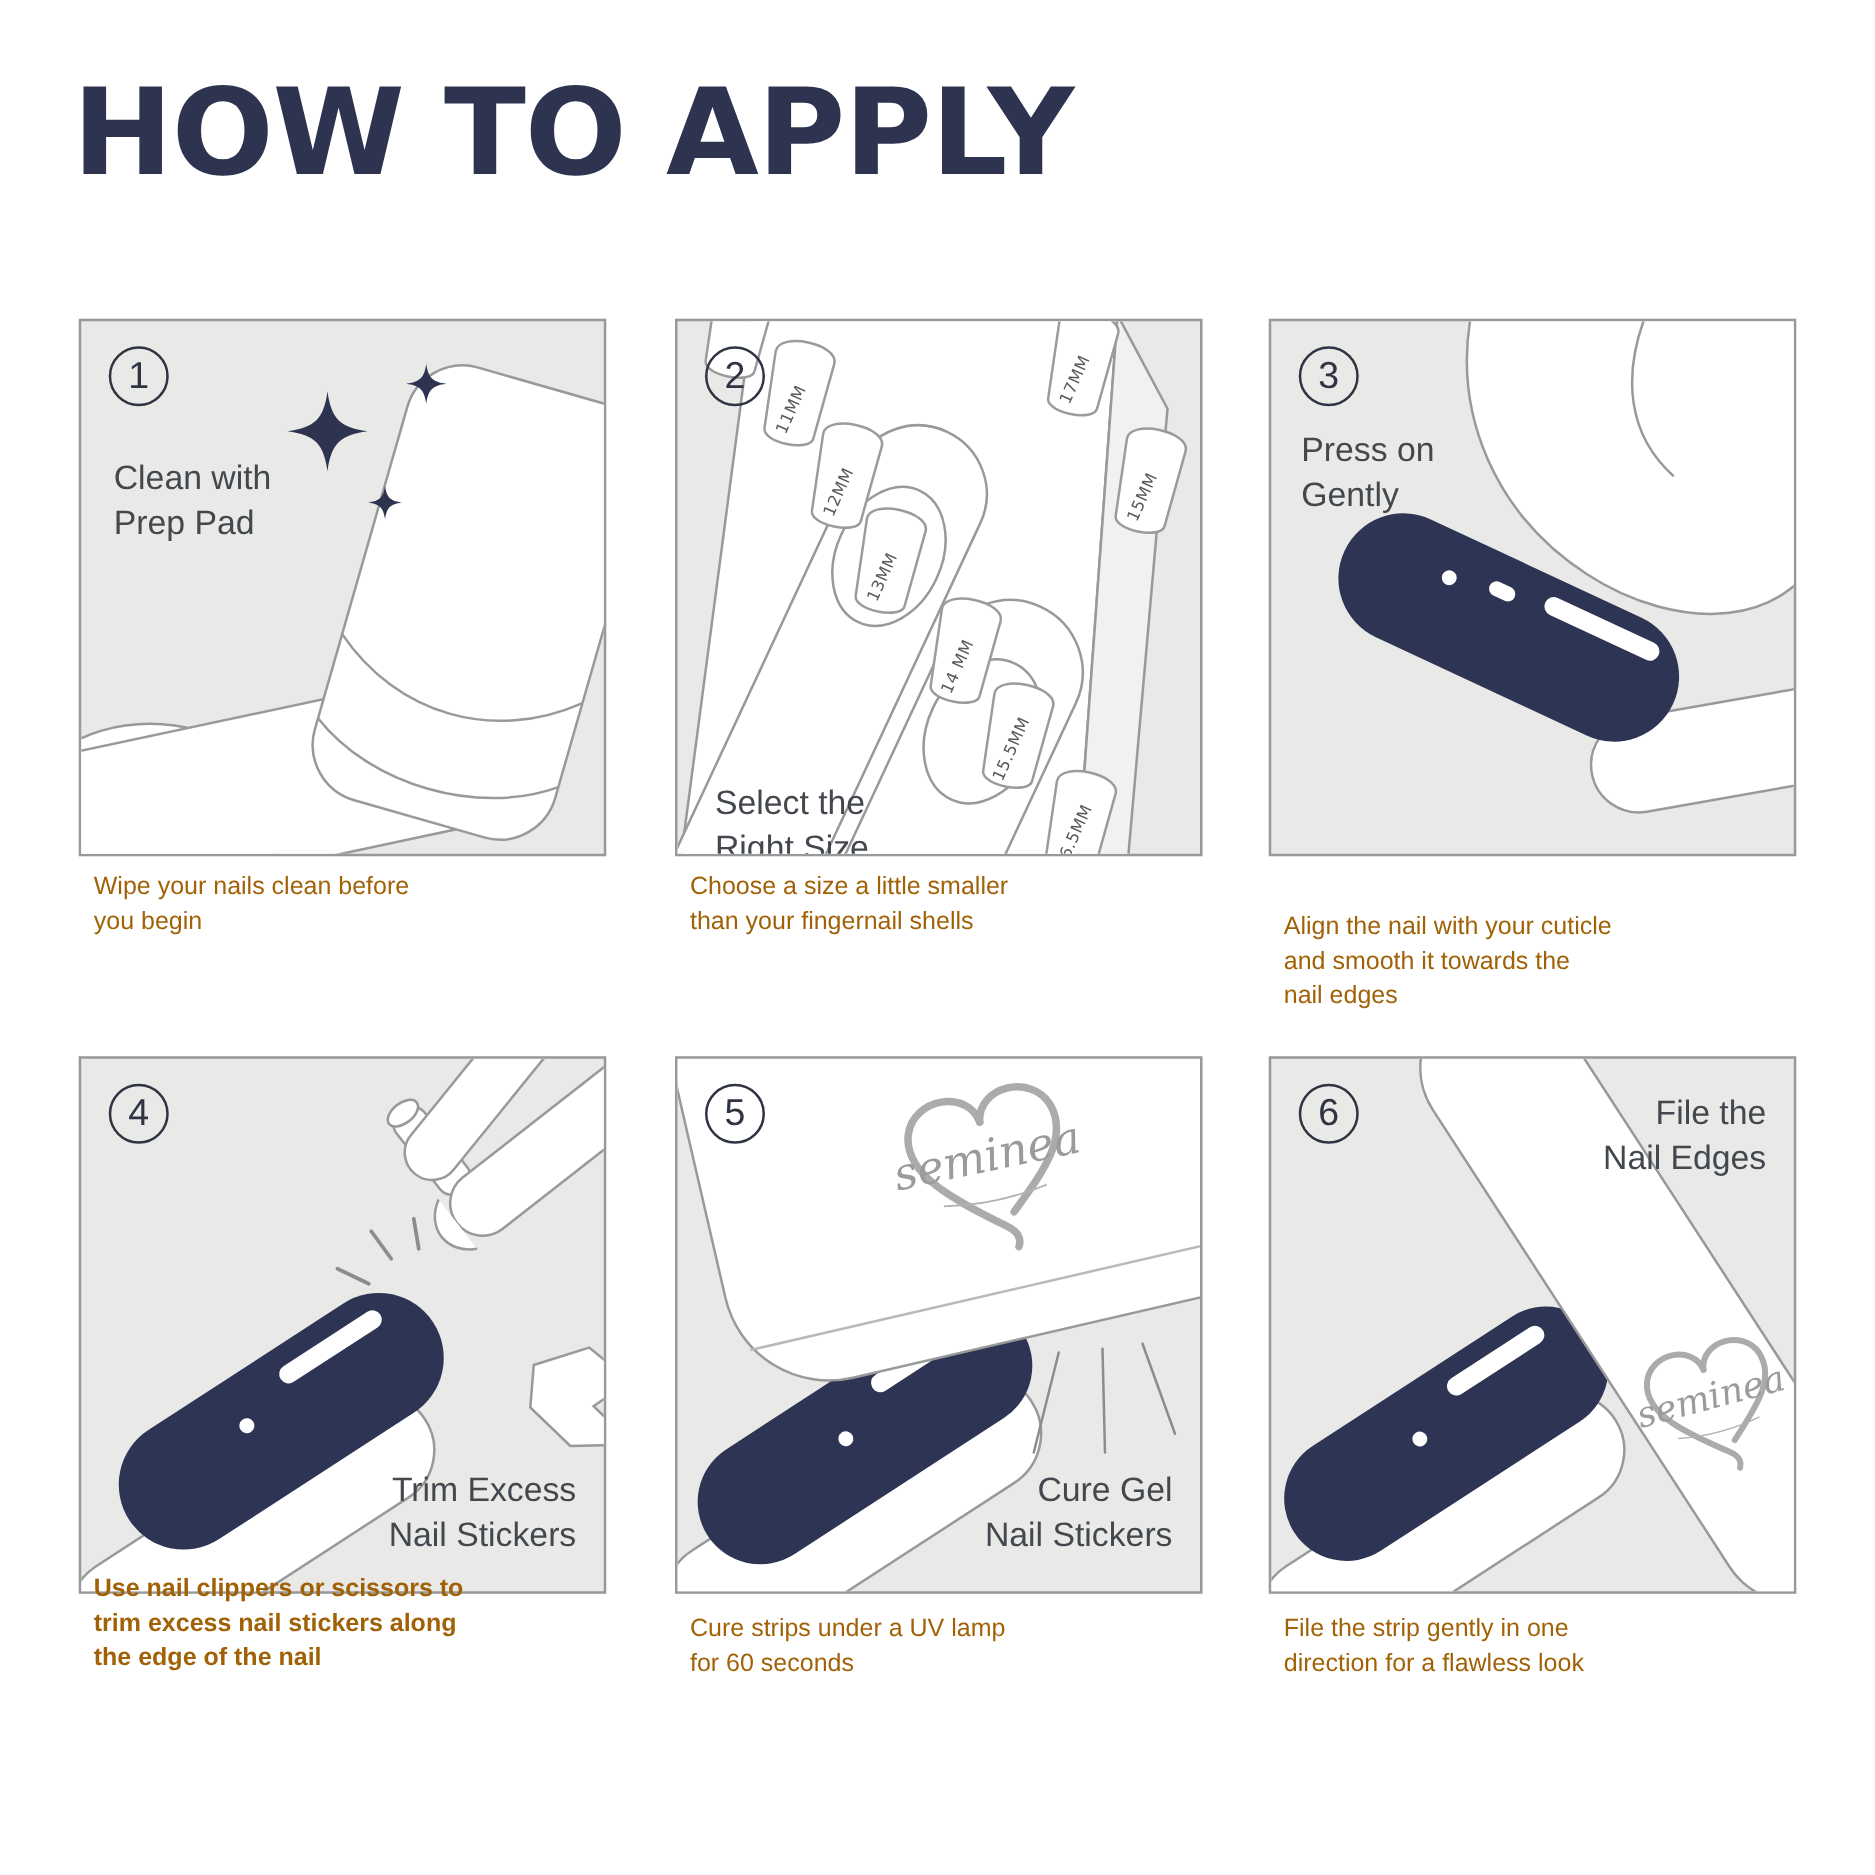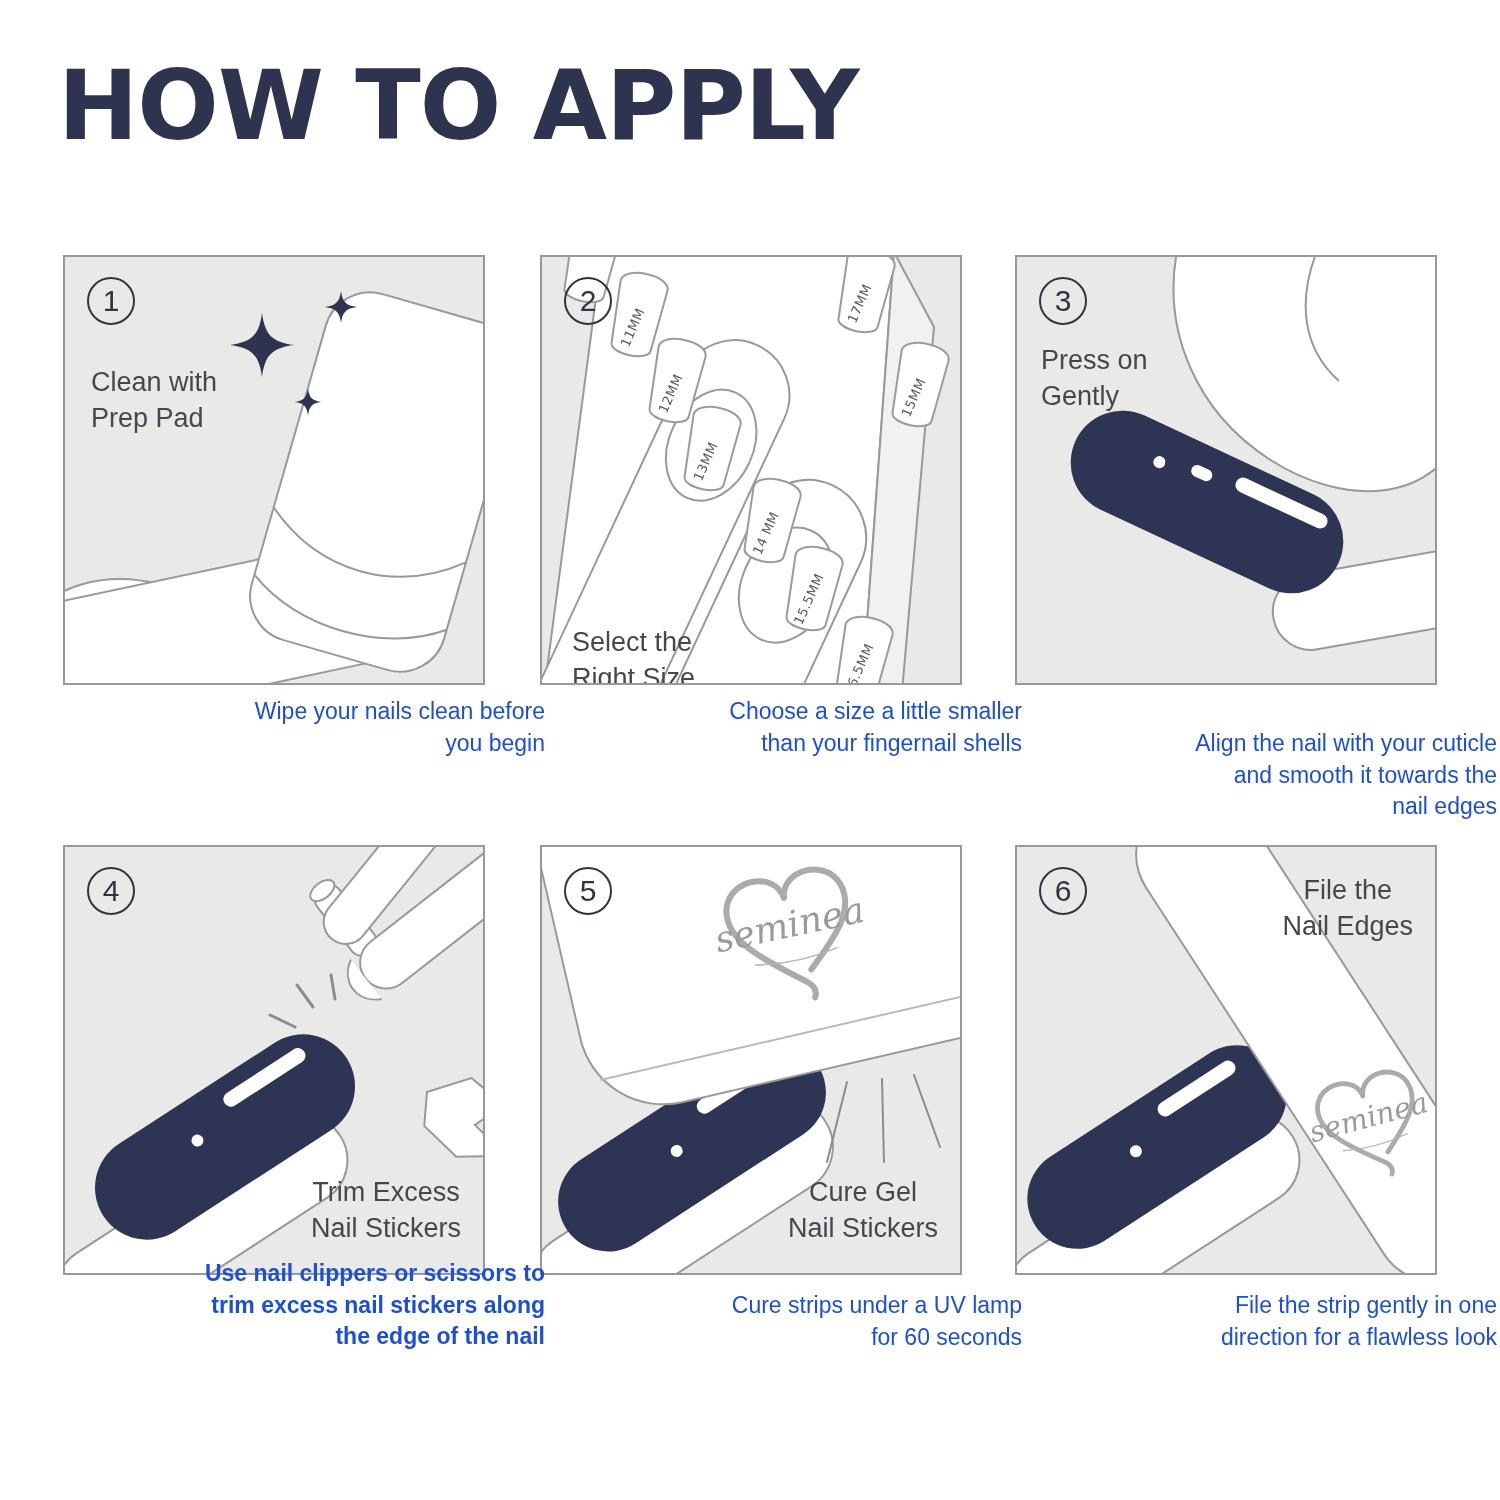--- a/index.html
+++ b/index.html
@@ -25,27 +25,26 @@
     border:2.5px solid #2f3442; border-radius:50%;
     display:flex; align-items:center; justify-content:center;
     font-size:30px; color:#2f3442; z-index:5;
   }
 
   .inner-label {
     position:absolute; z-index:5;
     font-size:27px; line-height:1.32; color:#43474e;
     white-space:pre-line;
   }
-  .lbl-right { text-align:center; }
+  .lbl-right { text-align:right; }
 
   .caption {
     position:absolute; width:470px;
-    font-size:23px; line-height:1.38; color:#1d4ed8;
+    font-size:20px; line-height:1.38; color:#a16207;
     white-space:pre-line;
-    text-align:right;
   }
 
   svg text { font-family:"DejaVu Sans", sans-serif; }
   .size-text { font-size:13px; fill:#55585c; letter-spacing:0.5px; }
   .logo-text { font-family:"DejaVu Serif", serif; font-style:italic; font-size:36px; fill:#9b9b9b; }
 </style>
 </head>
 <body>
 
 <div class="canvas">

